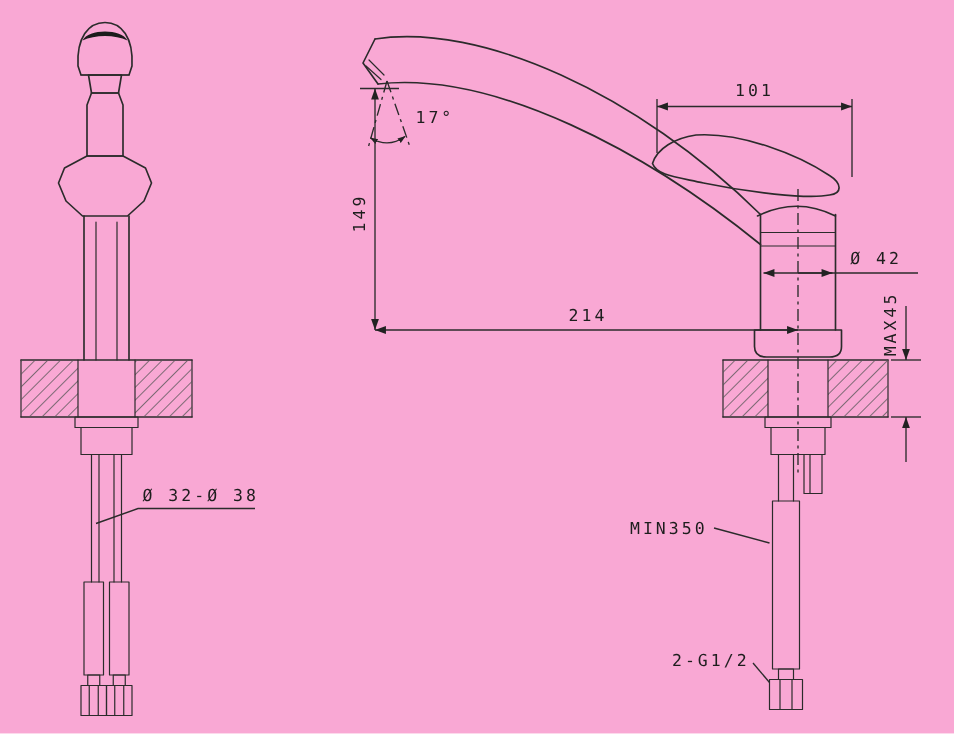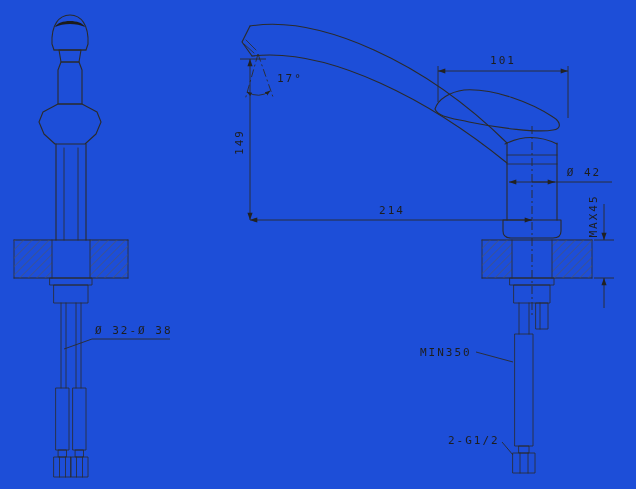--- a/index.html
+++ b/index.html
@@ -4,21 +4,21 @@
 <style>
   html, body {
     margin: 0;
     padding: 0;
     background: #ffffff;
   }
   .canvas {
     position: relative;
     width: 636px;
     height: 489px;
-    background: #1d4ed8;
+    background: #f9a8d4;
     overflow: hidden;
     font-family: "DejaVu Sans Mono", monospace;
   }
   svg { display: block; }
   .ln   { stroke: #2b2b2b; stroke-width: 1.1; fill: none; stroke-linejoin: round; stroke-linecap: round; }
   .thin { stroke-width: 0.8; }
   .dim  { stroke: #2b2b2b; stroke-width: 0.9; fill: none; }
   .cl   { stroke-dasharray: 8 3 2 3; }
   .dtext {
     font-family: "DejaVu Sans Mono", monospace;

